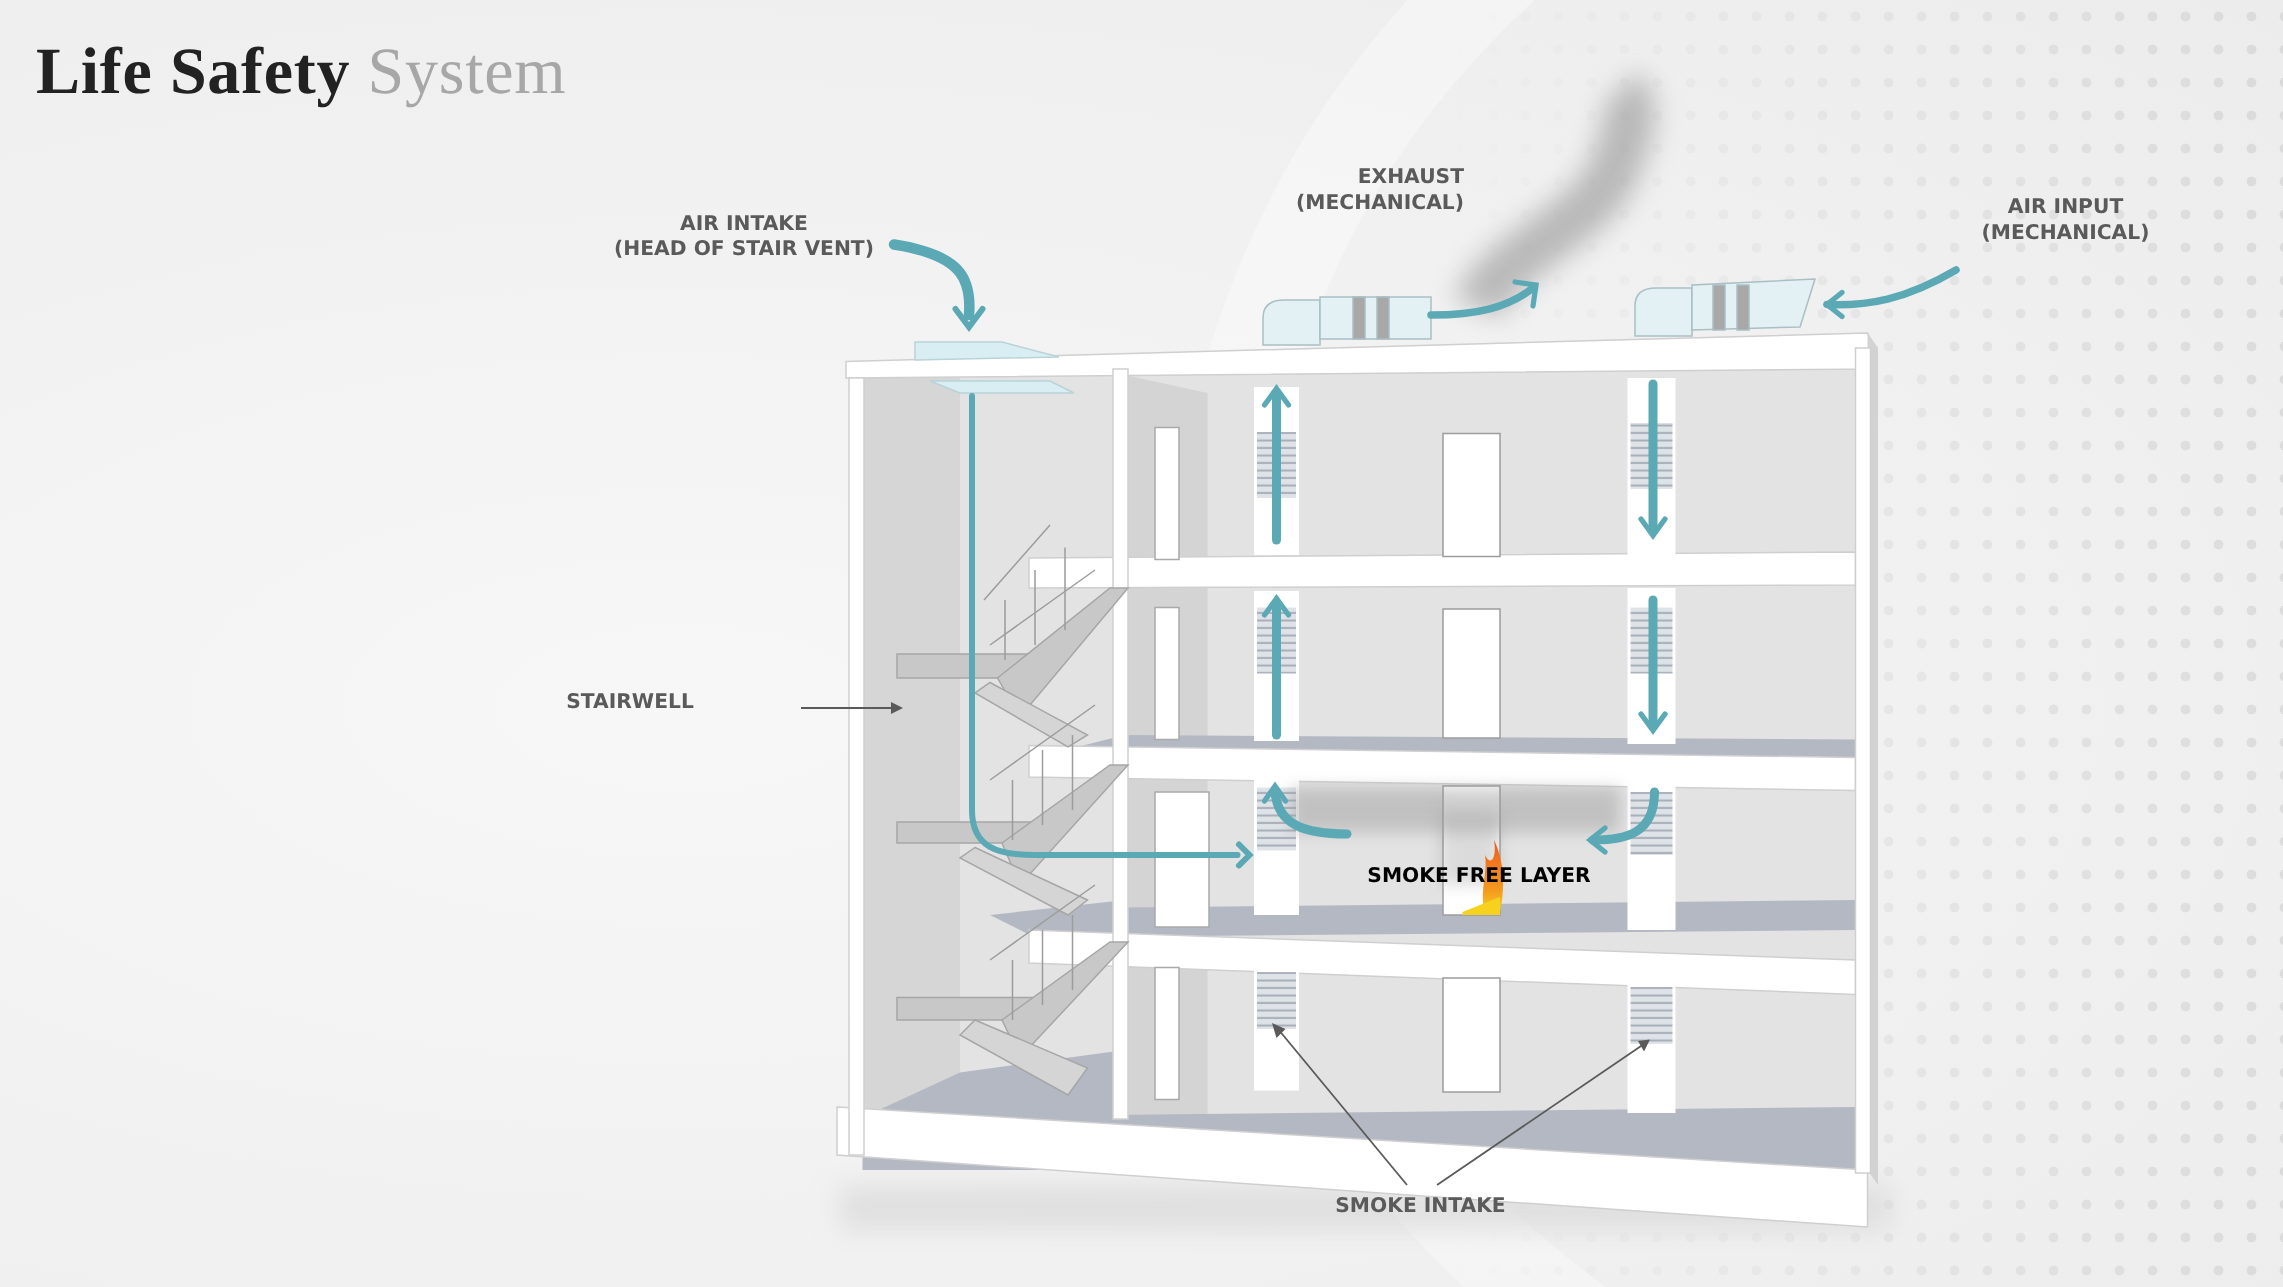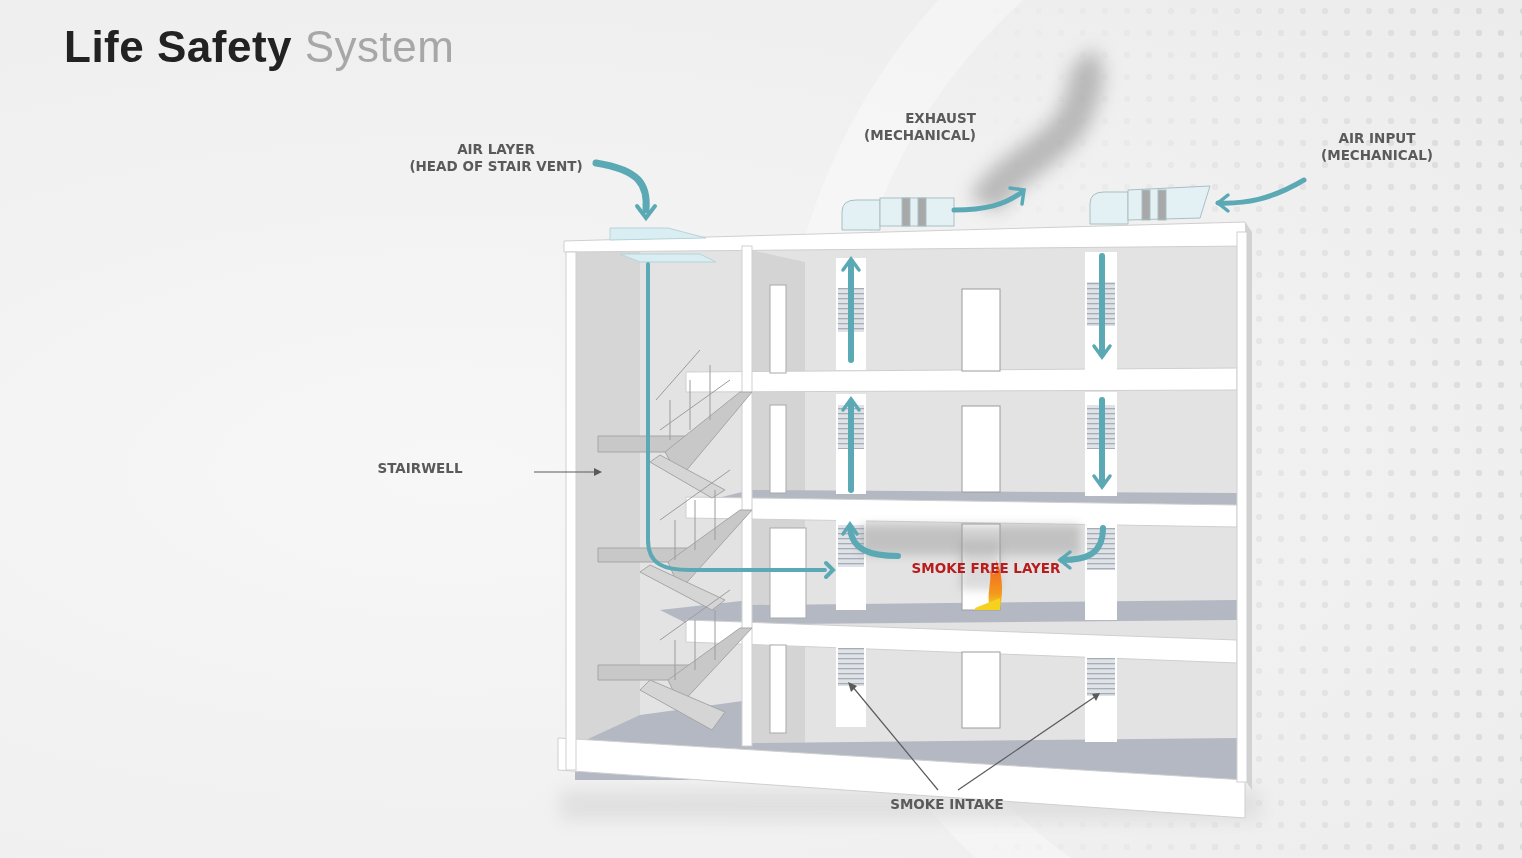--- a/index.html
+++ b/index.html
@@ -14,22 +14,21 @@
     background-size: 22px 22px;
     -webkit-mask-image: linear-gradient(to left, rgba(0,0,0,0.9), rgba(0,0,0,0));
     mask-image: linear-gradient(to left, rgba(0,0,0,0.9), rgba(0,0,0,0));
   }
   .swoosh {
     position:absolute; left:780px; top:-200px; width:1100px; height:1100px; border-radius:50%;
     border:60px solid rgba(255,255,255,0.35);
   }
   .title {
     position:absolute; left:24px; top:22px; font-size:44px; letter-spacing:0.5px;
-    font-family: Liberation Sans, sans-serif;
-    margin-left: 40px;
+    font-family: Liberation Serif, serif;
   }
   .title .bold { font-weight:bold; color:#222; }
   .title .light { font-weight:normal; color:#a7a7a7; }
   .label {
     position:absolute; font-weight:bold; color:#5a5a5a; font-size:13.5px; text-align:center; line-height:17px;
     font-family: "DejaVu Sans", sans-serif;
   }
   svg.scene { position:absolute; left:0; top:0; }
 </style>
 </head>
@@ -202,31 +201,31 @@
     <line x1="534" y1="472" x2="594" y2="472"></line>
     <polygon points="594,468 602,472 594,476" stroke="none"></polygon>
     <line x1="938" y1="790" x2="852" y2="686"></line>
     <polygon points="848,682 857,686 851,692" stroke="none"></polygon>
     <line x1="958" y1="790" x2="1096" y2="696"></line>
     <polygon points="1100,693 1092,694 1096,701" stroke="none"></polygon>
   </g>
 </svg>
 
 <div class="label" style="left:396px; top:141px; width:200px;">
-  <div>AIR LAYER</div>
+  <div>AIR INTAKE</div>
   <div>(HEAD OF STAIR VENT)</div>
 </div>
 
 <div class="label" style="left:838px; top:110px; width:138px;text-align:right;">
   <div>EXHAUST</div>
   <div>(MECHANICAL)</div>
 </div>
 
 <div class="label" style="left:1308px; top:130px; width:138px;">
   <div>AIR INPUT</div>
   <div>(MECHANICAL)</div>
 </div>
 
 <div class="label" style="left:372px; top:460px; width:96px;">STAIRWELL</div>
 
-<div class="label" style="left:905px; top:560px; width:162px; color:#b91c1c;">SMOKE FREE LAYER</div>
+<div class="label" style="left:905px; top:576px; width:162px; color:#000000;">SMOKE FREE LAYER</div>
 
 <div class="label" style="left:884px; top:796px; width:126px;">SMOKE INTAKE</div>
 
 </body></html>

